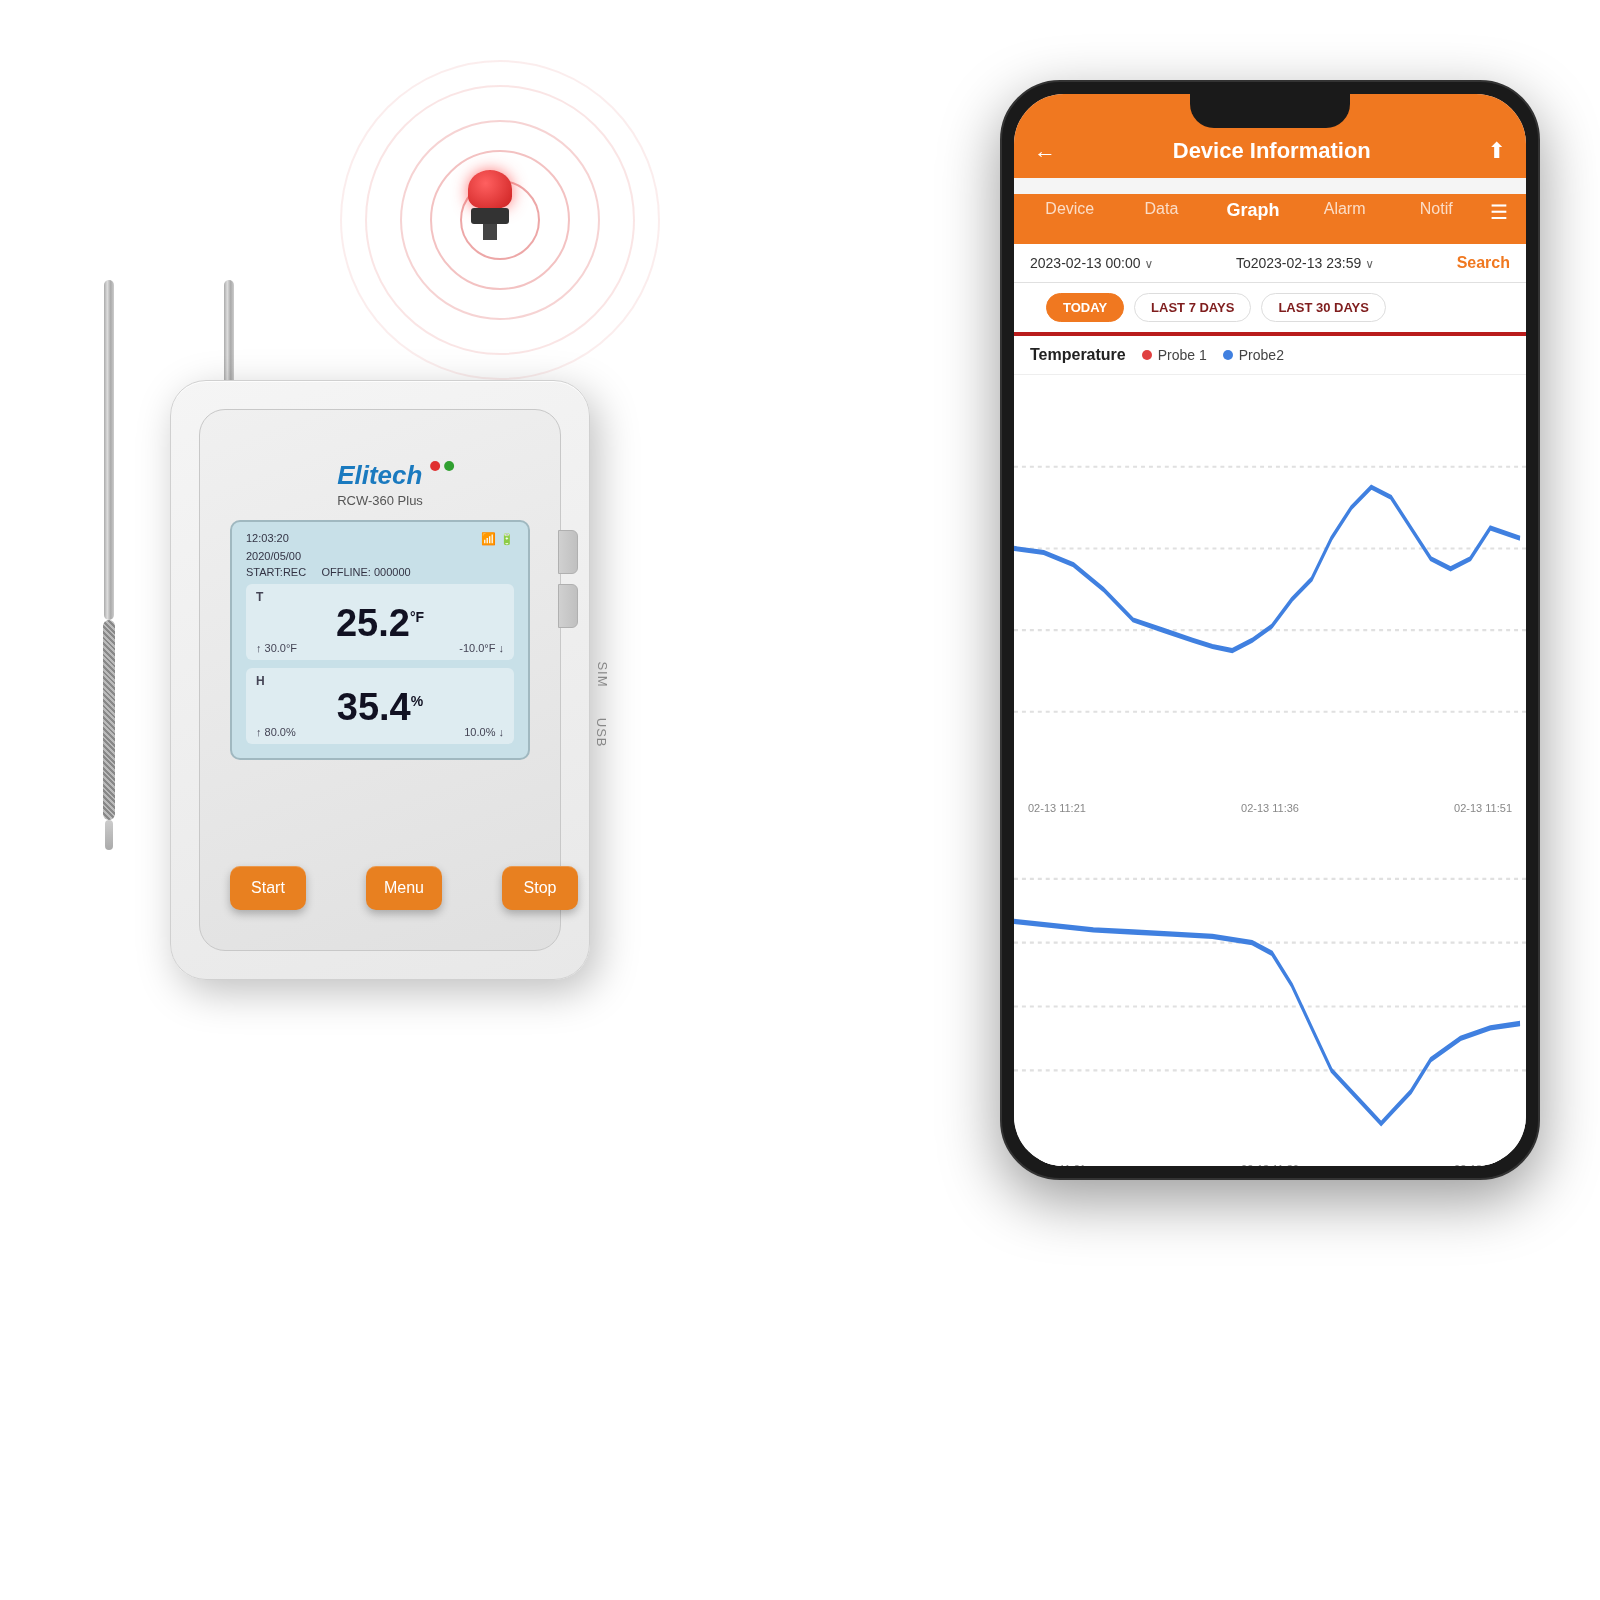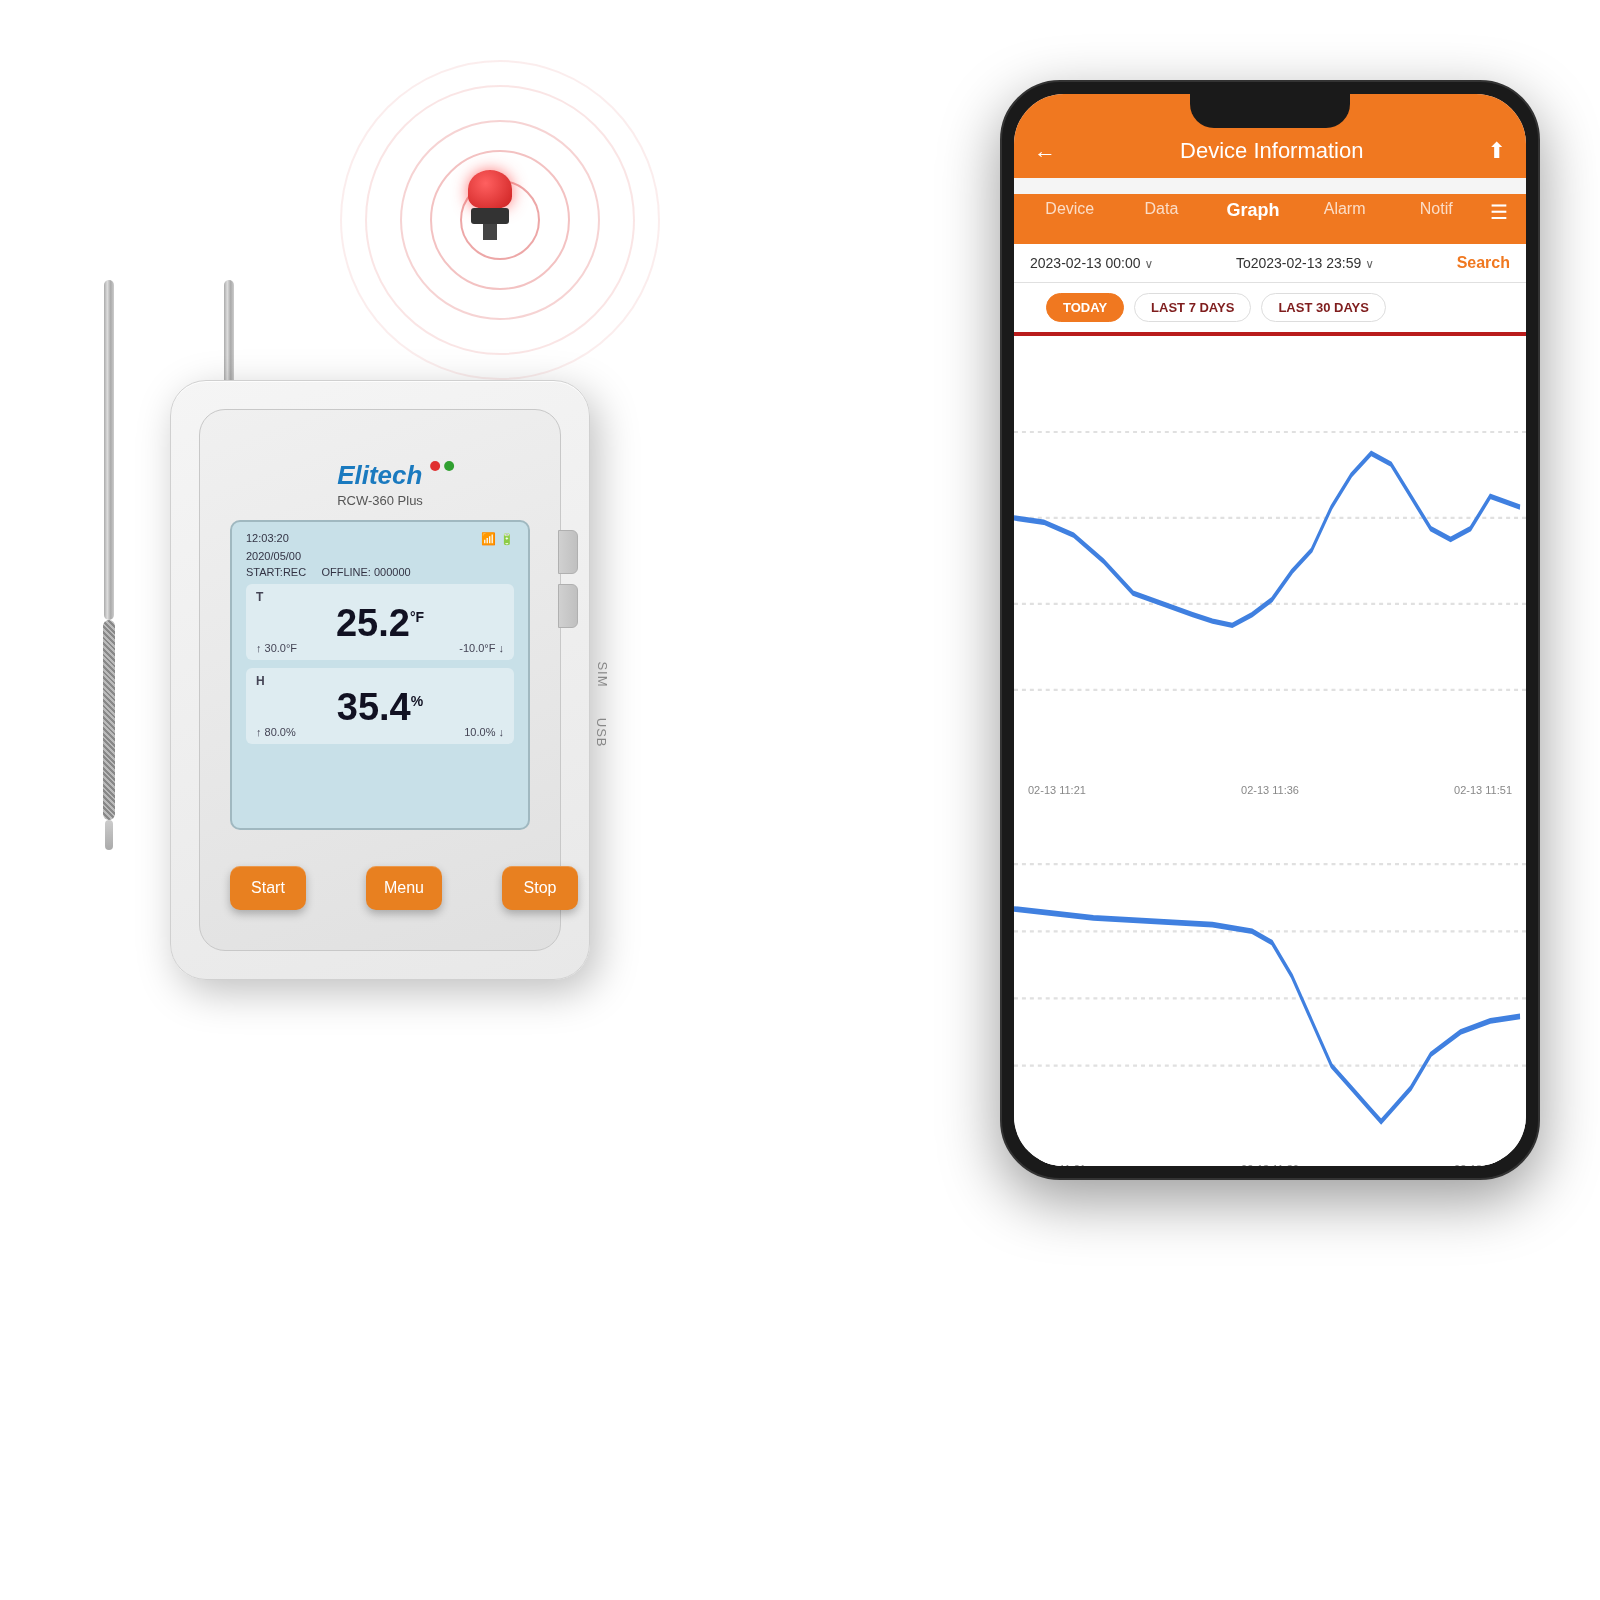--- a/index.html
+++ b/index.html
@@ -207,21 +207,21 @@
     }
     .dot-red { width: 10px; height: 10px; border-radius: 50%; background: #e03030; }
     .dot-green { width: 10px; height: 10px; border-radius: 50%; background: #30a030; }
 
     
     .lcd {
       position: absolute;
       top: 110px;
       left: 30px;
       right: 30px;
-      height: 310px;
+      height: 240px;
       background: #c8e0e8;
       border-radius: 10px;
       border: 2px solid #a0b8c0;
       padding: 10px 14px;
       overflow: hidden;
     }
 
     .lcd-header {
       display: flex;
       justify-content: space-between;
@@ -342,21 +342,21 @@
 
     .app-header {
       background: #f07820;
       padding: 44px 20px 14px;
       display: flex;
       align-items: center;
       justify-content: space-between;
     }
     .app-header-title {
       font-size: 22px;
-      font-weight: 400;
+      font-weight: 700;
       color: white;
       text-align: center;
       flex: 1;
     }
     .header-icon {
       color: white;
       font-size: 22px;
     }
 
     .app-nav {
@@ -625,20 +625,31 @@
           </span>
           <button class="search-btn">Search</button>
         </div>
 
         <div class="period-bar">
           <button class="period-btn active">TODAY</button>
           <button class="period-btn">LAST 7 DAYS</button>
           <button class="period-btn">LAST 30 DAYS</button>
         </div>
 
+        <div class="legend-bar">
+          <span class="legend-title">Temperature</span>
+          <div class="legend-item">
+            <div class="legend-dot" style="background:#e04040;"></div>
+            <span>Probe 1</span>
+          </div>
+          <div class="legend-item">
+            <div class="legend-dot" style="background:#4080e0;"></div>
+            <span>Probe2</span>
+          </div>
+        </div>
 
         <div class="chart-area">
 
           <div class="chart-container" style="flex:1.2;">
             <svg class="chart-svg" viewBox="0 0 516 200" preserveAspectRatio="none">
 
               <line x1="0" y1="40" x2="516" y2="40" stroke="#e0e0e0" stroke-width="1" stroke-dasharray="4,4"></line>
               <line x1="0" y1="80" x2="516" y2="80" stroke="#e0e0e0" stroke-width="1" stroke-dasharray="4,4"></line>
               <line x1="0" y1="120" x2="516" y2="120" stroke="#e0e0e0" stroke-width="1" stroke-dasharray="4,4"></line>
               <line x1="0" y1="160" x2="516" y2="160" stroke="#e0e0e0" stroke-width="1" stroke-dasharray="4,4"></line>

